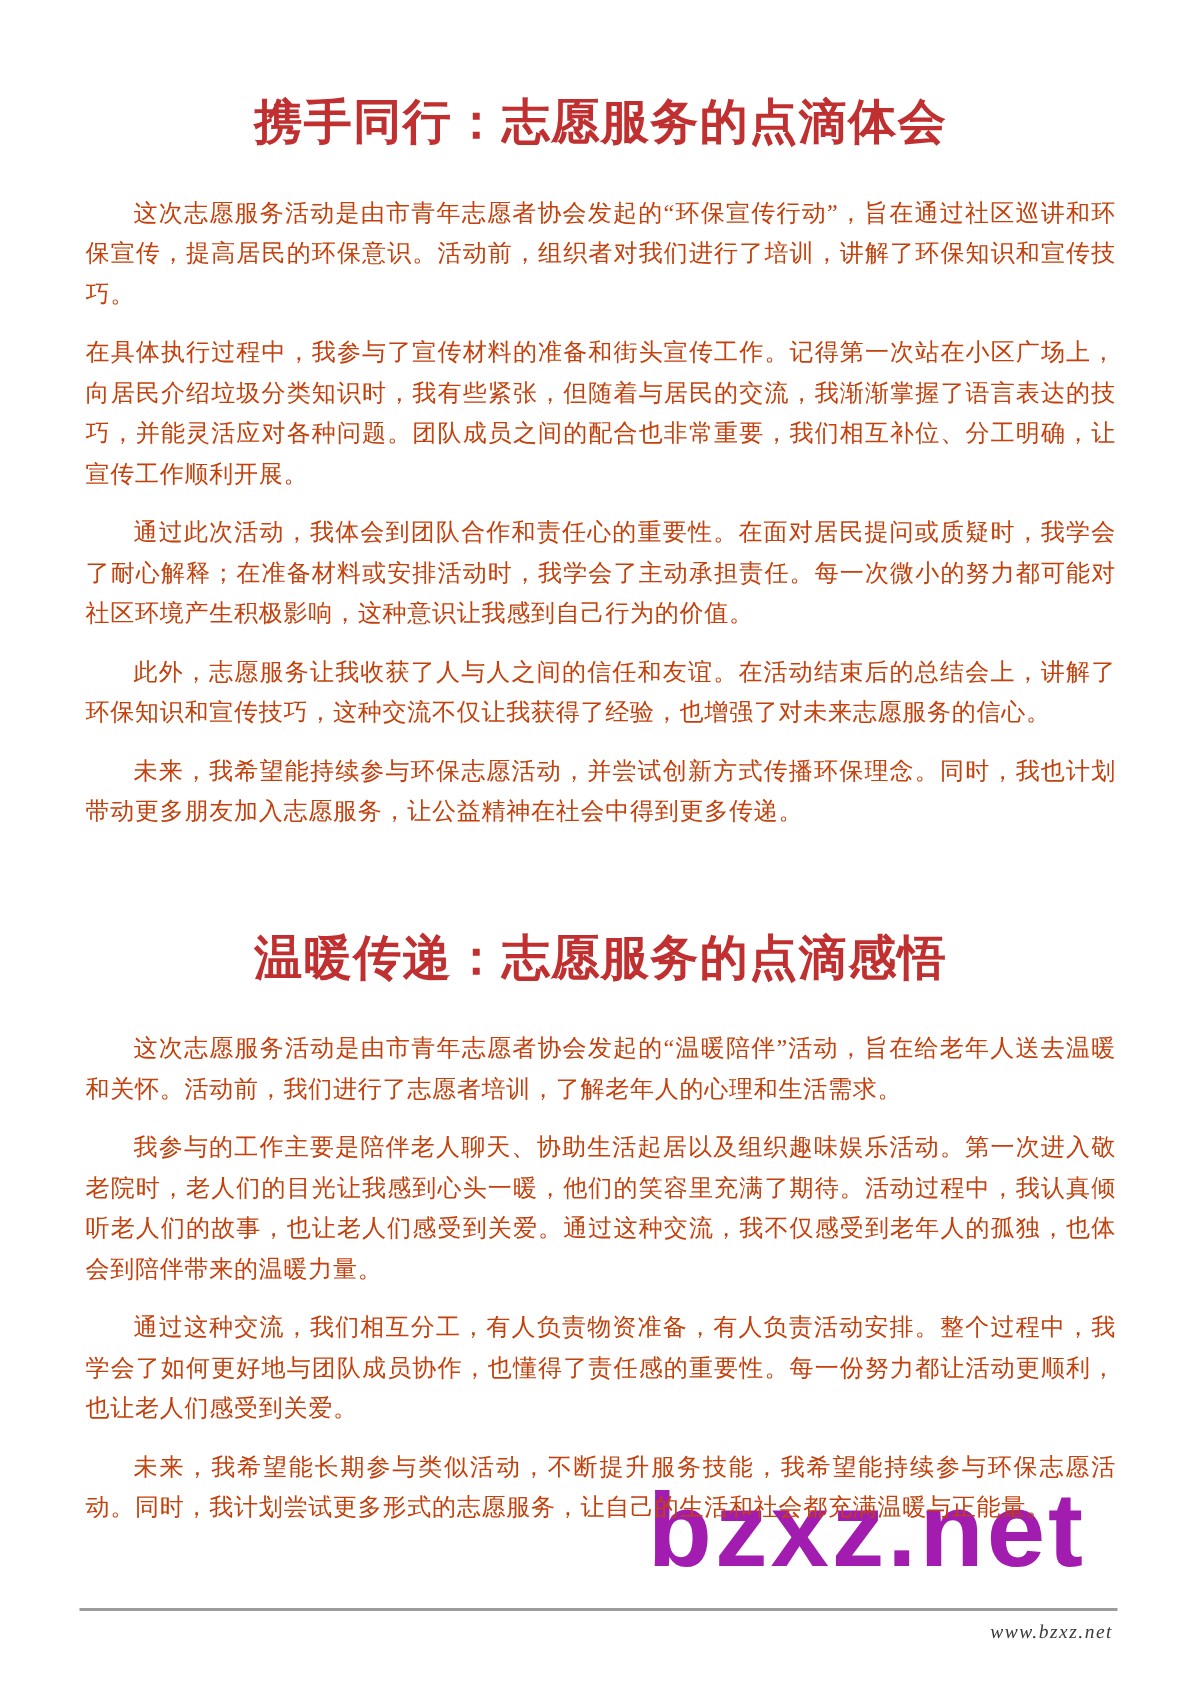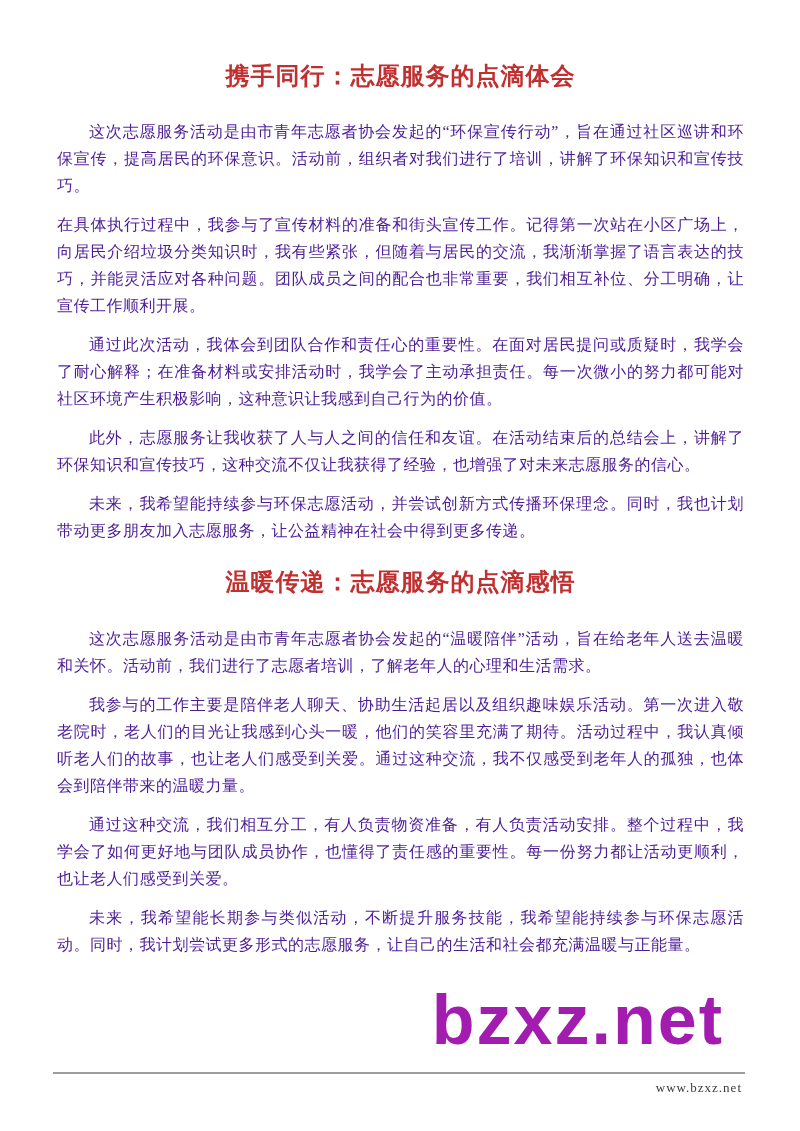--- a/index.html
+++ b/index.html
@@ -17,36 +17,36 @@
   }
   .content {
     position: relative;
     z-index: 2;
     padding: 60px 56px 0 57px;
   }
   .essay-title {
     margin: 0 0 26px 0;
     font-family: "Liberation Serif", "DejaVu Serif", serif;
     font-weight: bold;
-    font-size: 24px;
+    font-size: 32px;
     line-height: 1.35;
     letter-spacing: 1px;
     text-align: center;
     color: #c03030;
   }
   .para {
     margin: 0 0 12px 0;
     font-size: 16px;
     line-height: 27px;
-    color: #4c1d95;
+    color: #c2410c;
     text-align: justify;
     letter-spacing: 0.5px;
   }
   .para.indent { text-indent: 2em; }
-  .essay-2 { margin-top: 22px; }
+  .essay-2 { margin-top: 62px; }
   .watermark {
     position: absolute;
     z-index: 1;
     top: 985px;
     right: 76px;
     font-family: "Liberation Sans", "DejaVu Sans", sans-serif;
     font-weight: 900;
     font-size: 70px;
     line-height: 1;
     letter-spacing: 2px;
@@ -61,20 +61,21 @@
     top: 1072px;
     height: 2px;
     background: #9c9c9c;
   }
   .footer-url {
     position: absolute;
     z-index: 2;
     top: 1080px;
     right: 58px;
     font-family: "Liberation Serif", "DejaVu Serif", serif;
+    font-style: italic;
     font-size: 13px;
     letter-spacing: 1px;
     color: #3a3a3a;
   }
 </style>
 </head>
 <body>
 
 <div class="page">
 

